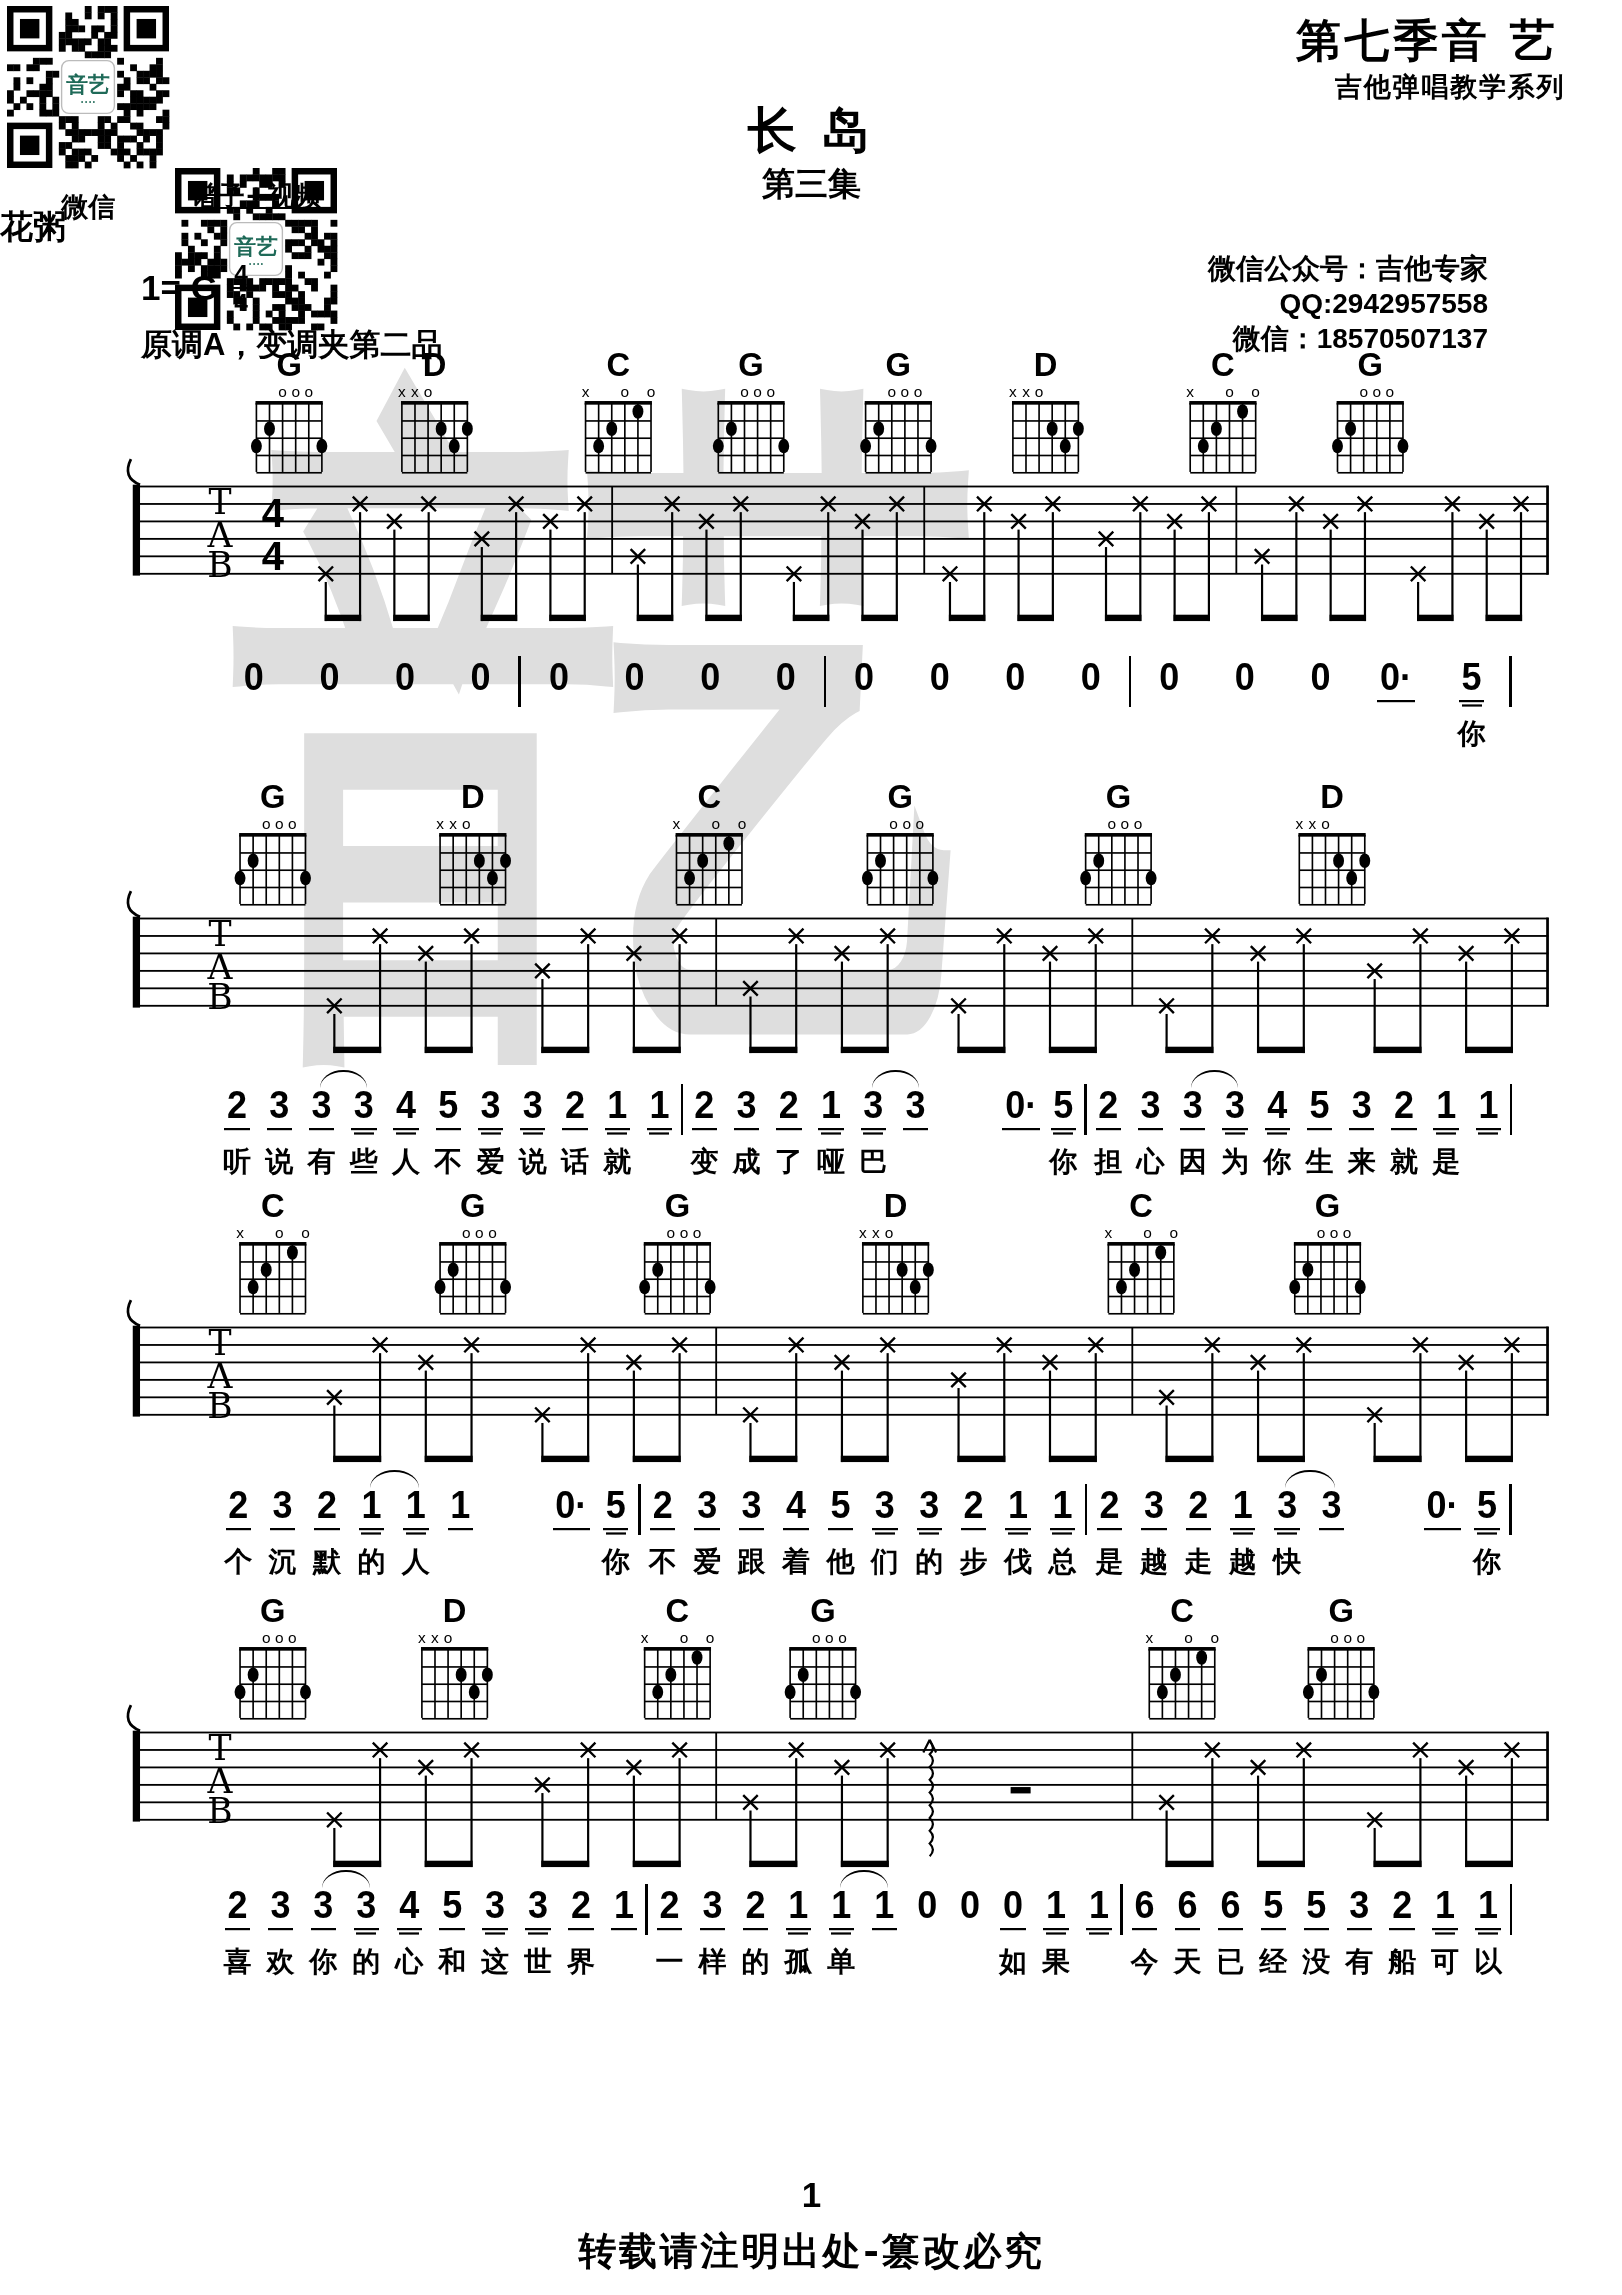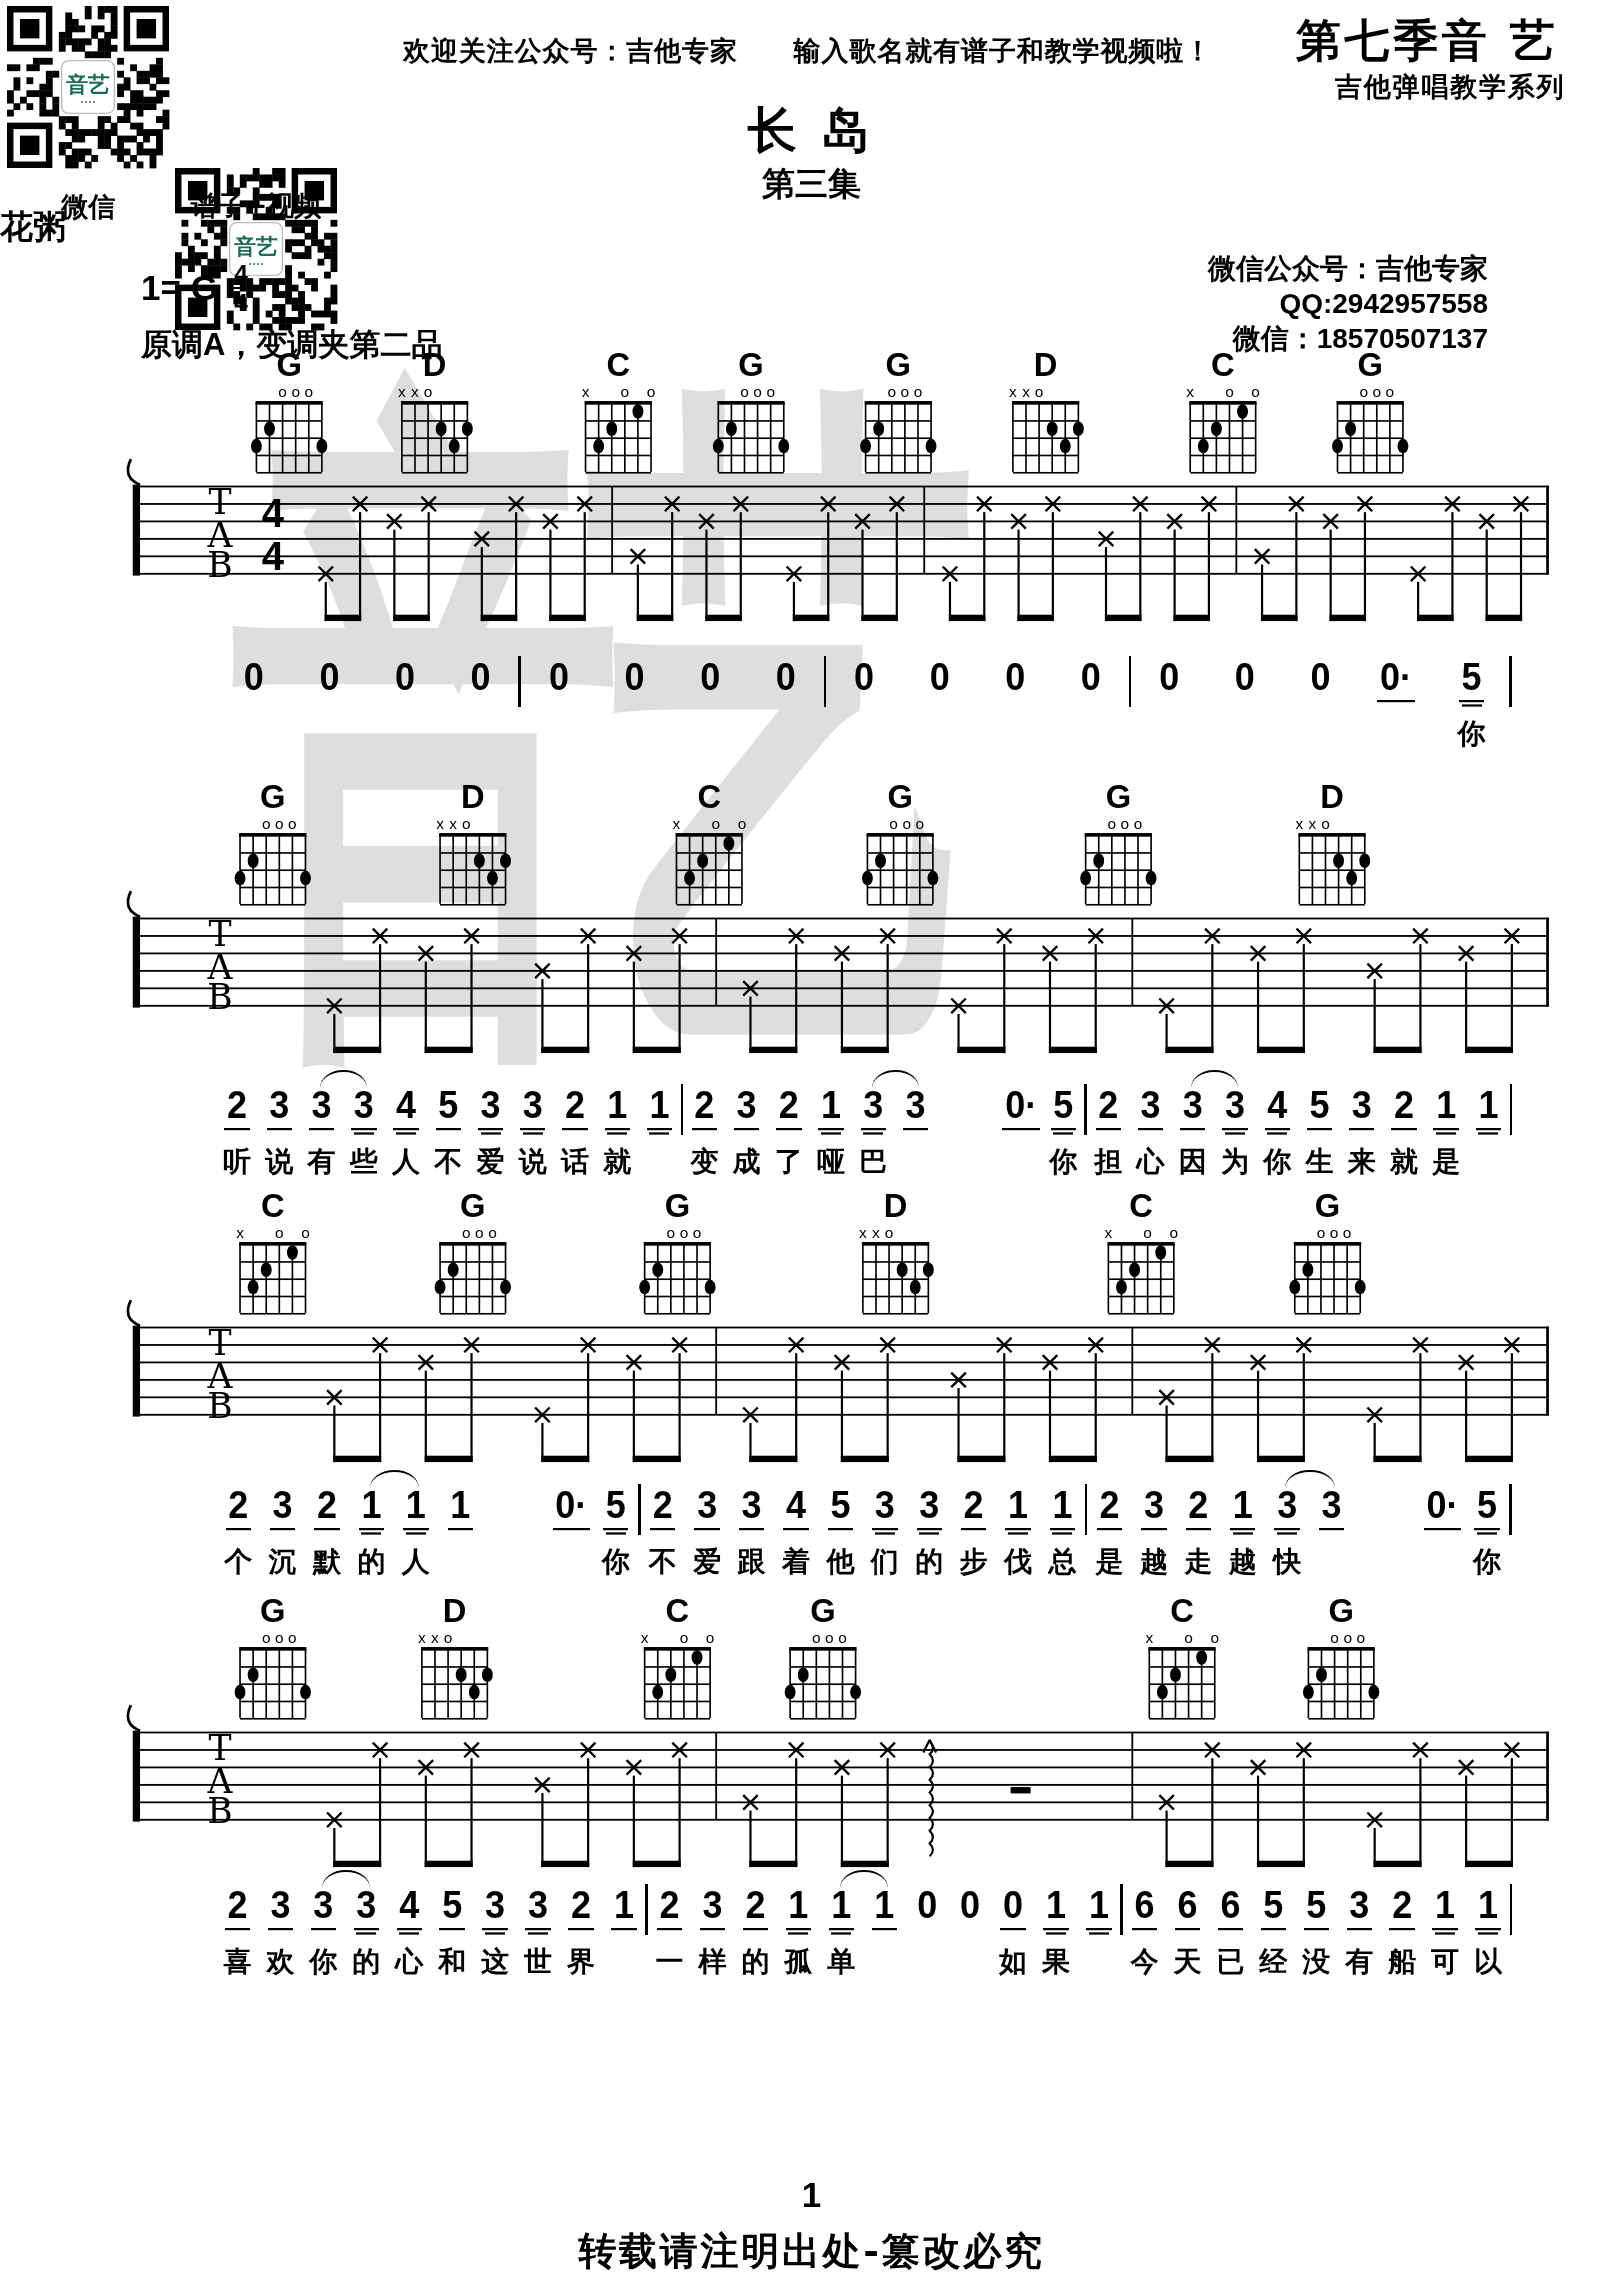--- a/index.html
+++ b/index.html
@@ -441,22 +441,21 @@
         <rect x="142.4" y="14.24" width="21.36" height="21.36" fill="#000"></rect>
         <rect x="0" y="128.16" width="49.84" height="49.84" fill="#000"></rect>
         <rect x="7.12" y="135.28" width="35.6" height="35.6" fill="#fff"></rect>
         <rect x="14.24" y="142.4" width="21.36" height="21.36" fill="#000"></rect>
         <rect x="60" y="60" width="58" height="58" rx="8" fill="#fff" stroke="#bbb" stroke-width="1.5"></rect>
         <text x="89" y="94" text-anchor="middle" font-size="24" font-weight="bold" fill="#1f6a58" font-family="&quot;DejaVu Serif&quot;,serif">音艺</text>
         <text x="89" y="108" text-anchor="middle" font-size="7" fill="#1f6a58">• • • •</text>
       </svg>
     </div>
   <div class="qrlabel z" style="left:7.3px;top:189px;">微信</div>
-  <div class="qrlabel z" style="left:175px;top:188px;">谱子+视频</div>
-  <div id="promo" class="z">欢迎关注公众号：吉他专家　　输入歌名就有谱子和教学视频啦！</div>
+  <div class="qrlabel z" style="left:175px;top:178px;text-decoration:underline;">谱子+视频</div>
   <div id="series-title">第七季音 艺</div>
   <div id="series-sub">吉他弹唱教学系列</div>
 
   <div id="song-title" class="z">长  岛</div>
   <div id="episode" class="z">第三集</div>
   <div id="artist" class="z">花粥</div>
 
   <div id="keyrow" class="z">
     <span class="k">1= G</span>
     <span class="frac">

